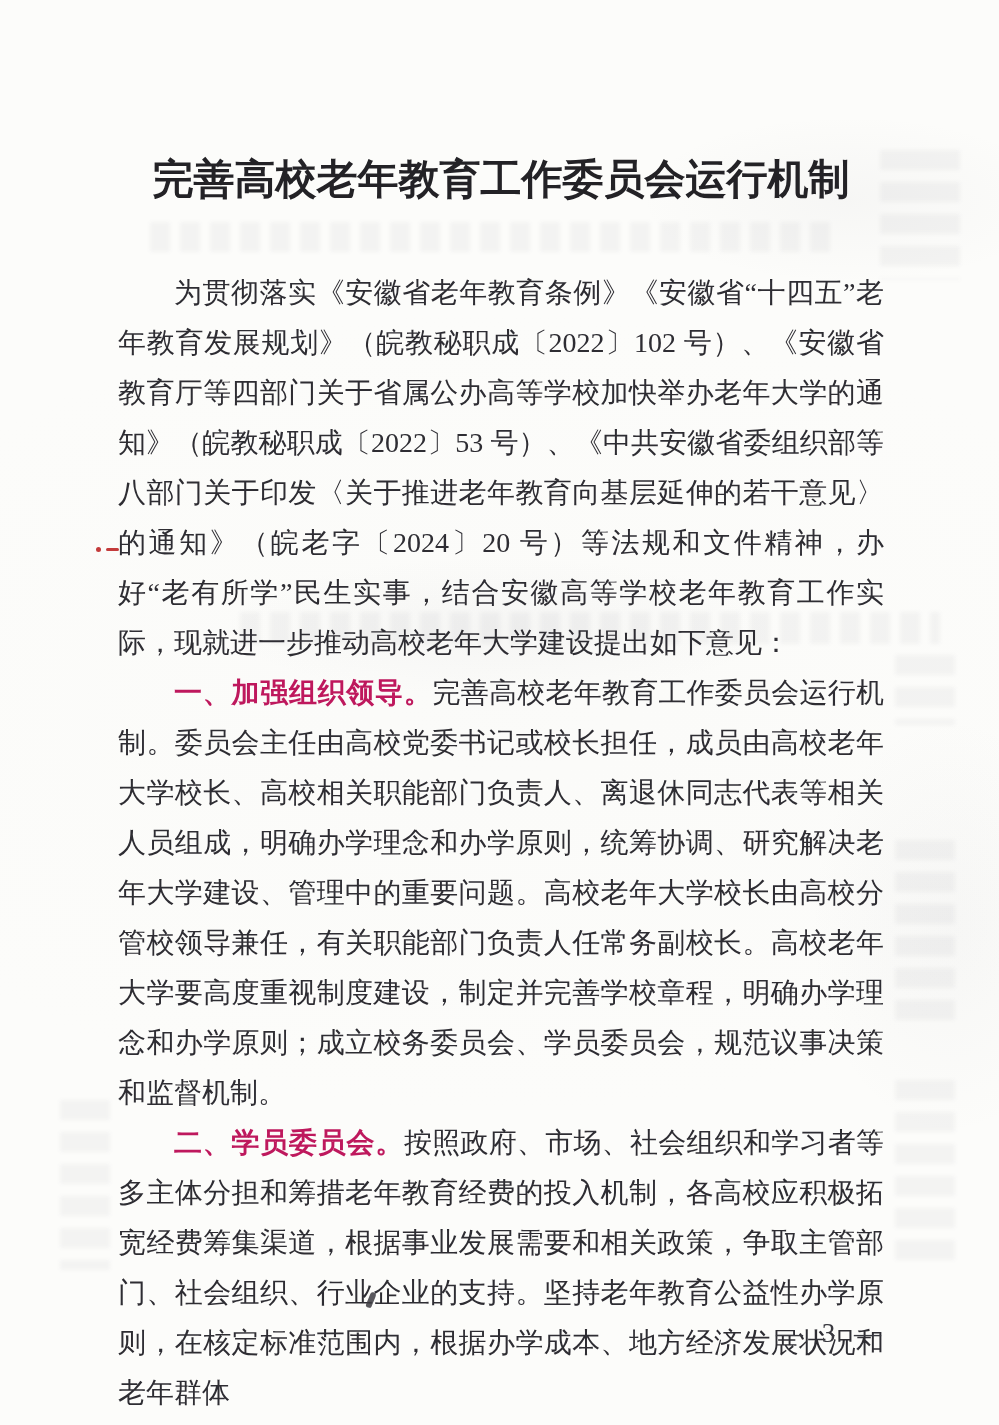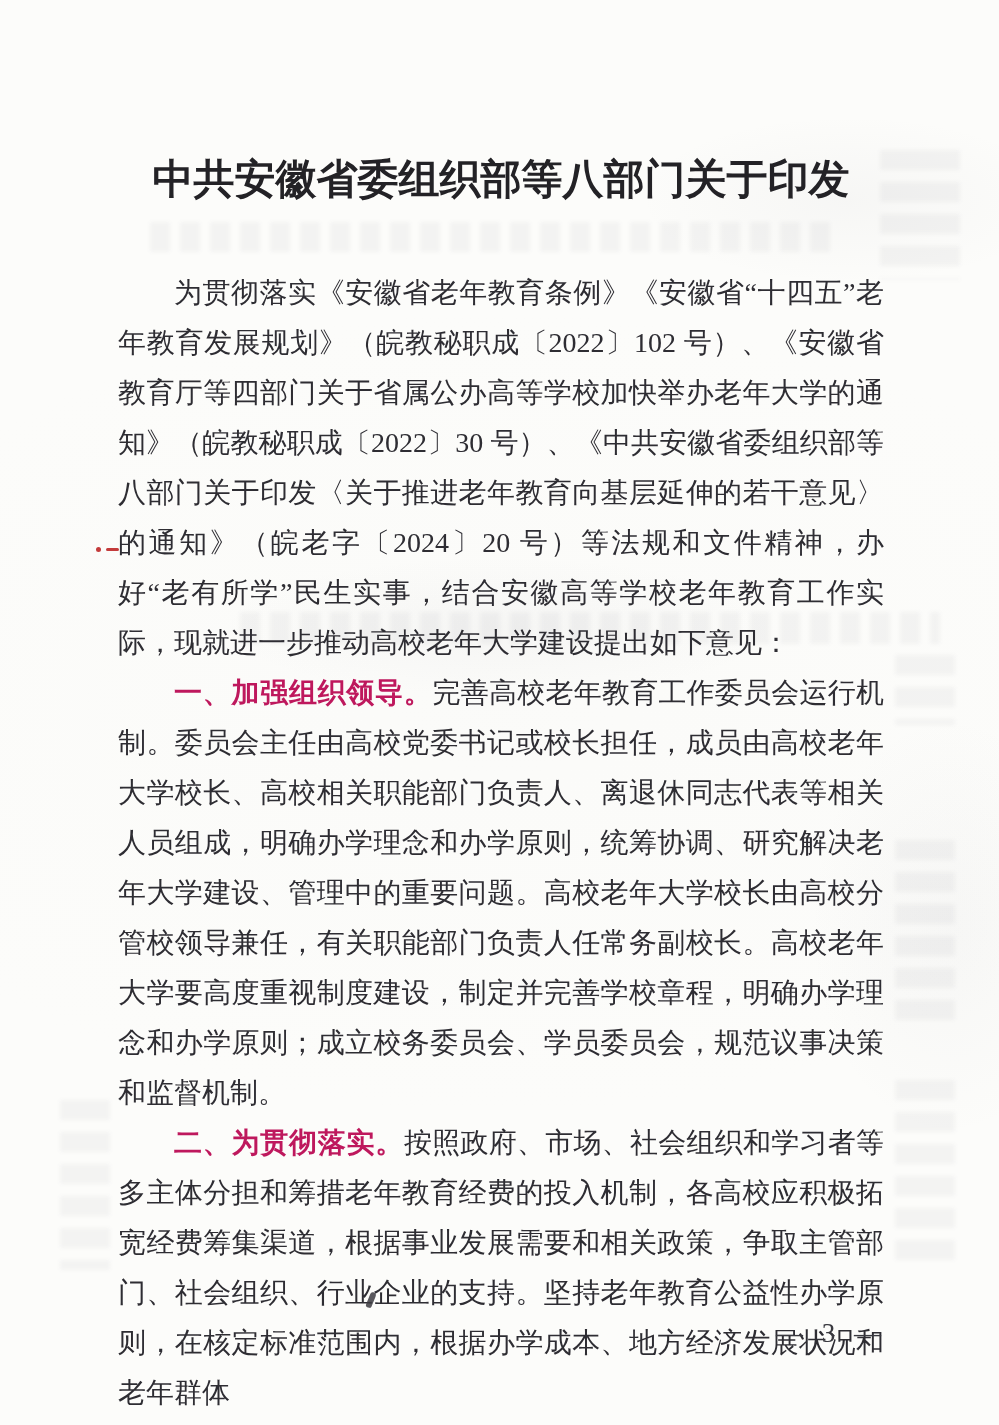--- a/index.html
+++ b/index.html
@@ -112,26 +112,26 @@
 
   <div class="ghost vertical" style="left:880px; top:150px; width:80px; height:130px;"></div>
   <div class="ghost" style="left:150px; top:222px; width:680px; height:30px;"></div>
   <div class="ghost" style="left:240px; top:612px; width:700px; height:32px;"></div>
   <div class="ghost vertical" style="left:895px; top:655px; width:60px; height:70px;"></div>
   <div class="ghost vertical" style="left:895px; top:840px; width:60px; height:190px;"></div>
   <div class="ghost vertical" style="left:60px; top:1100px; width:50px; height:170px;"></div>
   <div class="ghost vertical" style="left:895px; top:1080px; width:60px; height:190px;"></div>
 
   <div class="content">
-    <h1 class="doc-title" style="color: rgb(35, 34, 38);">中共安徽省委组织部等八部门关于印发</h1>
+    <h1 class="doc-title" style="color: rgb(35, 34, 38);">完善高校老年教育工作委员会运行机制</h1>
 
     <div class="body-text" id="paragraphs" style="color: rgb(46, 45, 51);">
-        <p><span>为贯彻落实《安徽省老年教育条例》《安徽省“十四五”老年教育发展规划》（皖教秘职成〔2022〕102 号）、《安徽省教育厅等四部门关于省属公办高等学校加快举办老年大学的通知》（皖教秘职成〔2022〕30 号）、《中共安徽省委组织部等八部门关于印发〈关于推进老年教育向基层延伸的若干意见〉的通知》（皖老字〔2024〕20 号）等法规和文件精神，办好“老有所学”民生实事，结合安徽高等学校老年教育工作实际，现就进一步推动高校老年大学建设提出如下意见：</span></p>
+        <p><span>为贯彻落实《安徽省老年教育条例》《安徽省“十四五”老年教育发展规划》（皖教秘职成〔2022〕102 号）、《安徽省教育厅等四部门关于省属公办高等学校加快举办老年大学的通知》（皖教秘职成〔2022〕53 号）、《中共安徽省委组织部等八部门关于印发〈关于推进老年教育向基层延伸的若干意见〉的通知》（皖老字〔2024〕20 号）等法规和文件精神，办好“老有所学”民生实事，结合安徽高等学校老年教育工作实际，现就进一步推动高校老年大学建设提出如下意见：</span></p>
         <p><b class="lead">一、加强组织领导。</b><span>完善高校老年教育工作委员会运行机制。委员会主任由高校党委书记或校长担任，成员由高校老年大学校长、高校相关职能部门负责人、离退休同志代表等相关人员组成，明确办学理念和办学原则，统筹协调、研究解决老年大学建设、管理中的重要问题。高校老年大学校长由高校分管校领导兼任，有关职能部门负责人任常务副校长。高校老年大学要高度重视制度建设，制定并完善学校章程，明确办学理念和办学原则；成立校务委员会、学员委员会，规范议事决策和监督机制。</span></p>
-        <p><b class="lead">二、为贯彻落实。</b><span>按照政府、市场、社会组织和学习者等多主体分担和筹措老年教育经费的投入机制，各高校应积极拓宽经费筹集渠道，根据事业发展需要和相关政策，争取主管部门、社会组织、行业企业的支持。坚持老年教育公益性办学原则，在核定标准范围内，根据办学成本、地方经济发展状况和老年群体</span></p>
+        <p><b class="lead">二、学员委员会。</b><span>按照政府、市场、社会组织和学习者等多主体分担和筹措老年教育经费的投入机制，各高校应积极拓宽经费筹集渠道，根据事业发展需要和相关政策，争取主管部门、社会组织、行业企业的支持。坚持老年教育公益性办学原则，在核定标准范围内，根据办学成本、地方经济发展状况和老年群体</span></p>
       </div>
   </div>
 
   <div class="red-mark">
     <span class="dot" style="background: rgb(196, 59, 59);"></span>
     <span class="dash" style="background: rgb(196, 59, 59);"></span>
   </div>
 
   <div class="stray-mark"></div>
 

